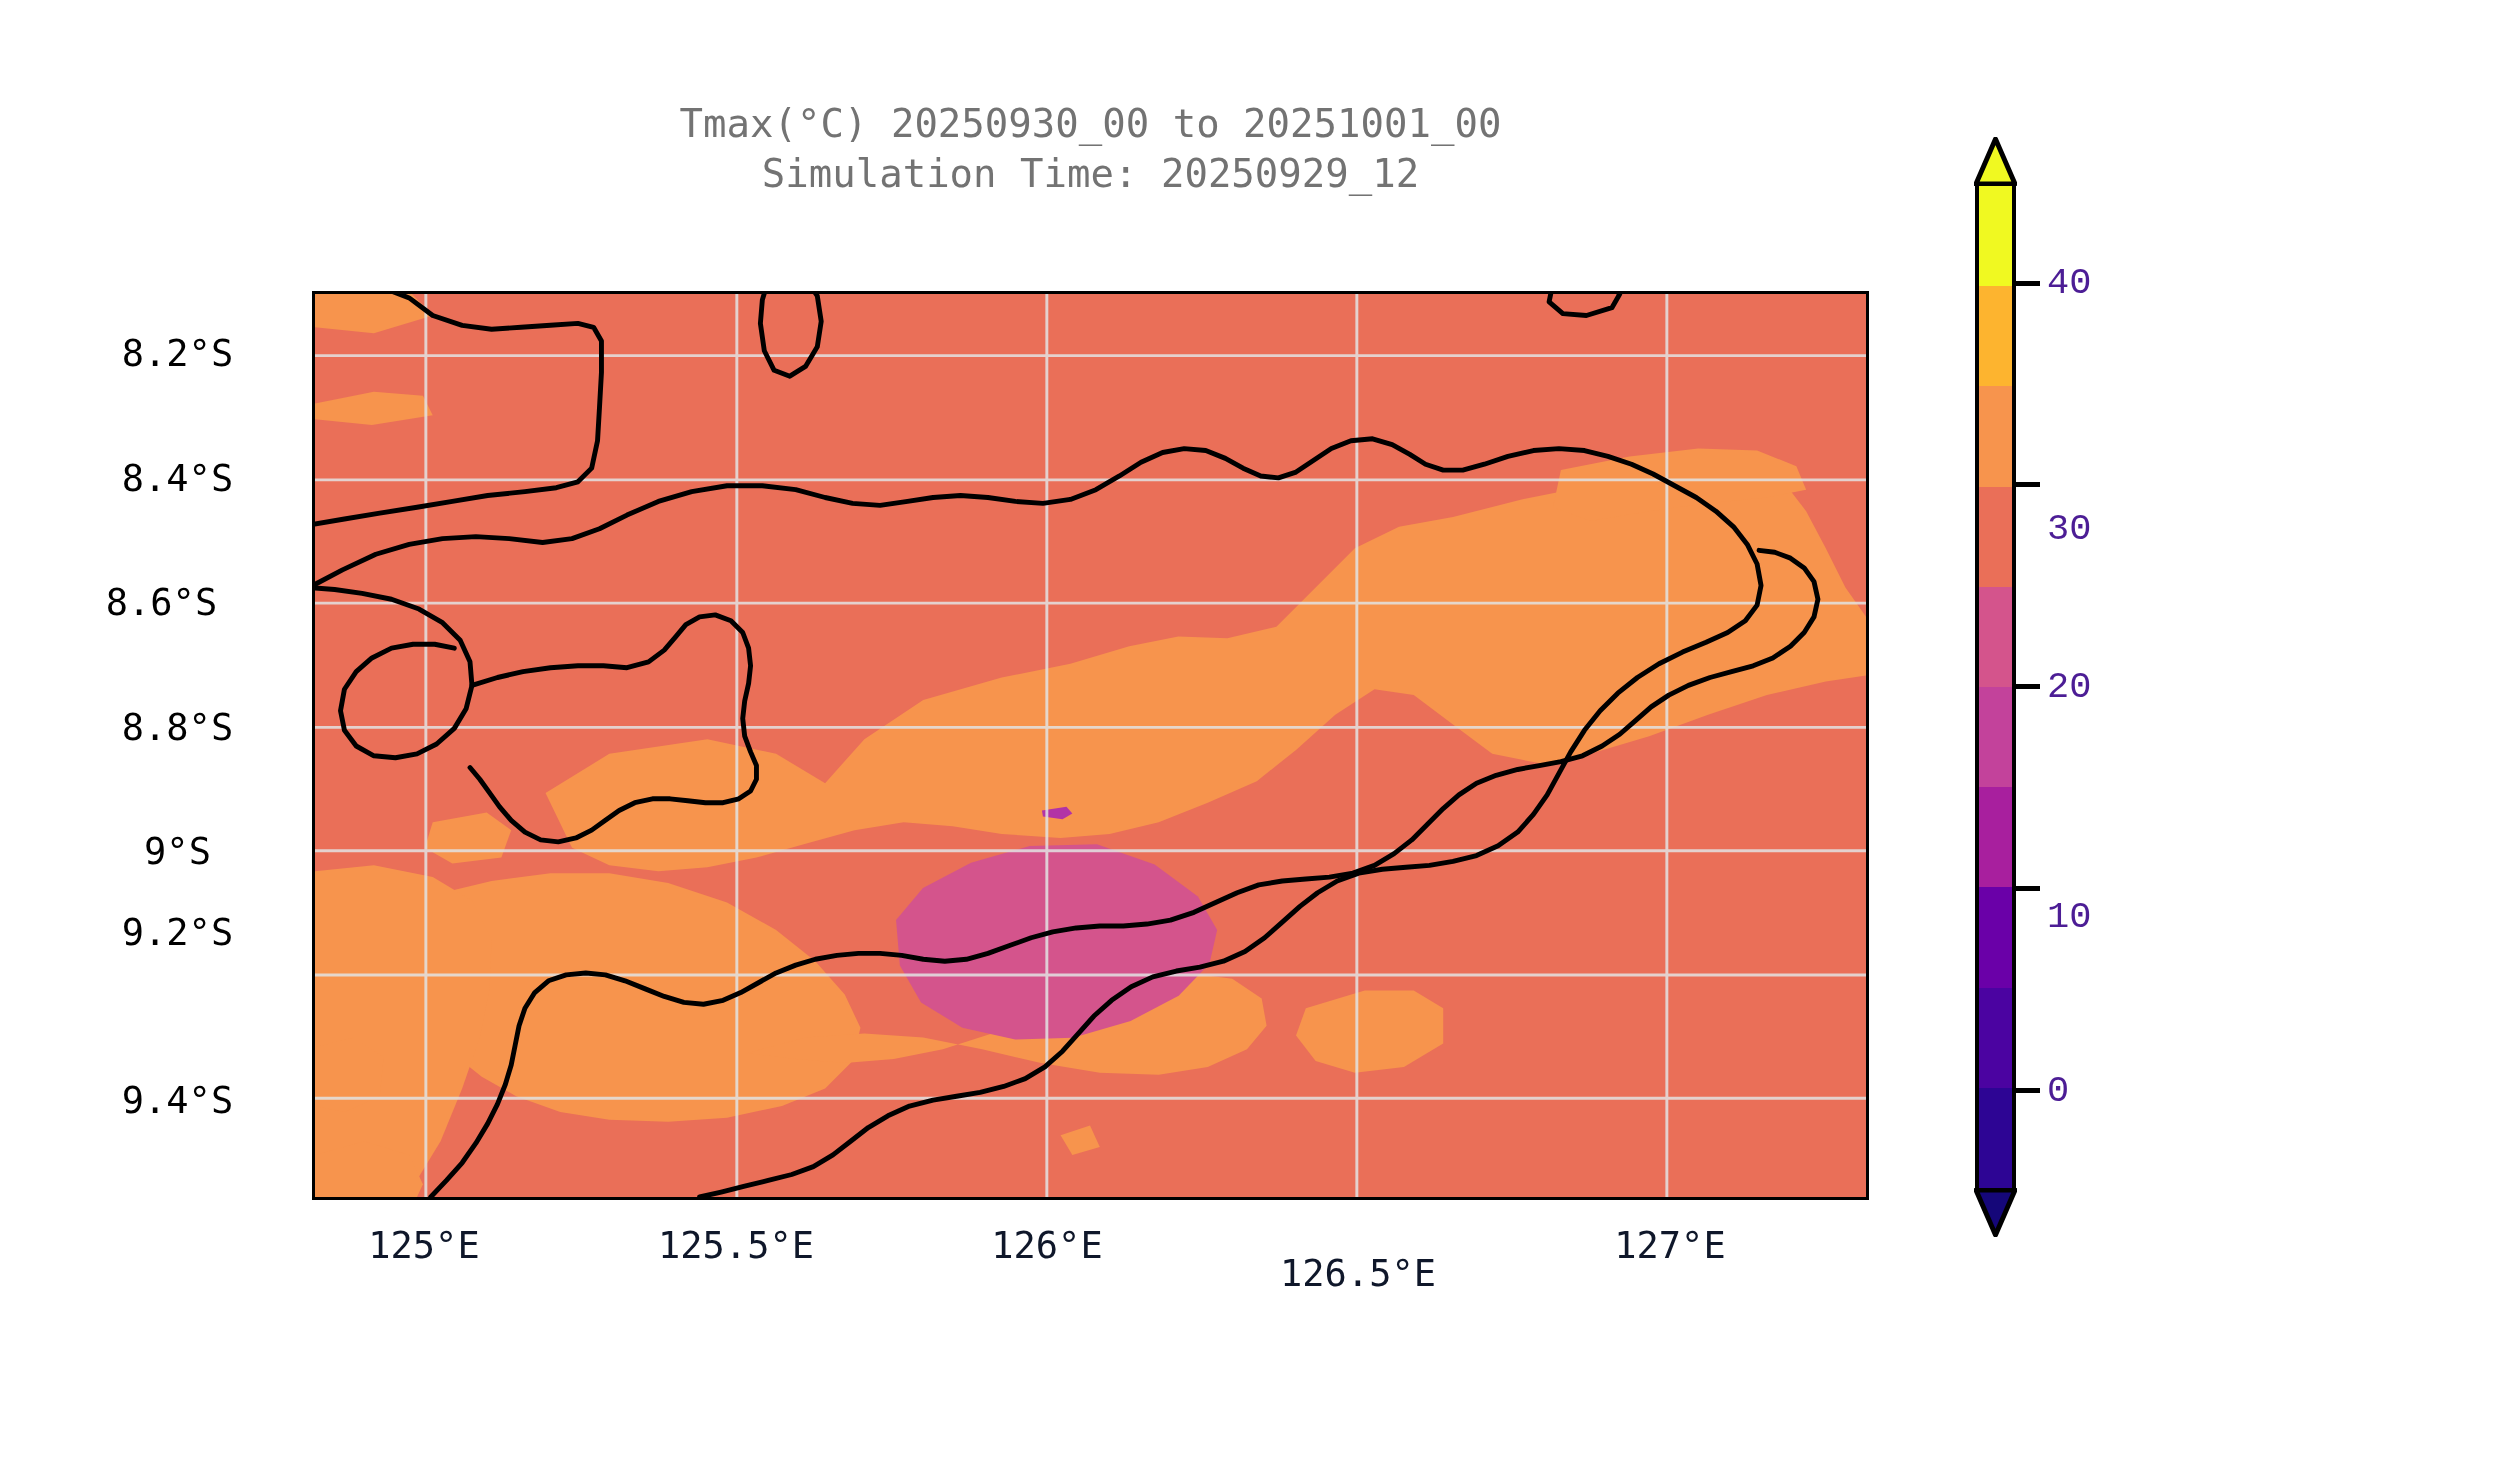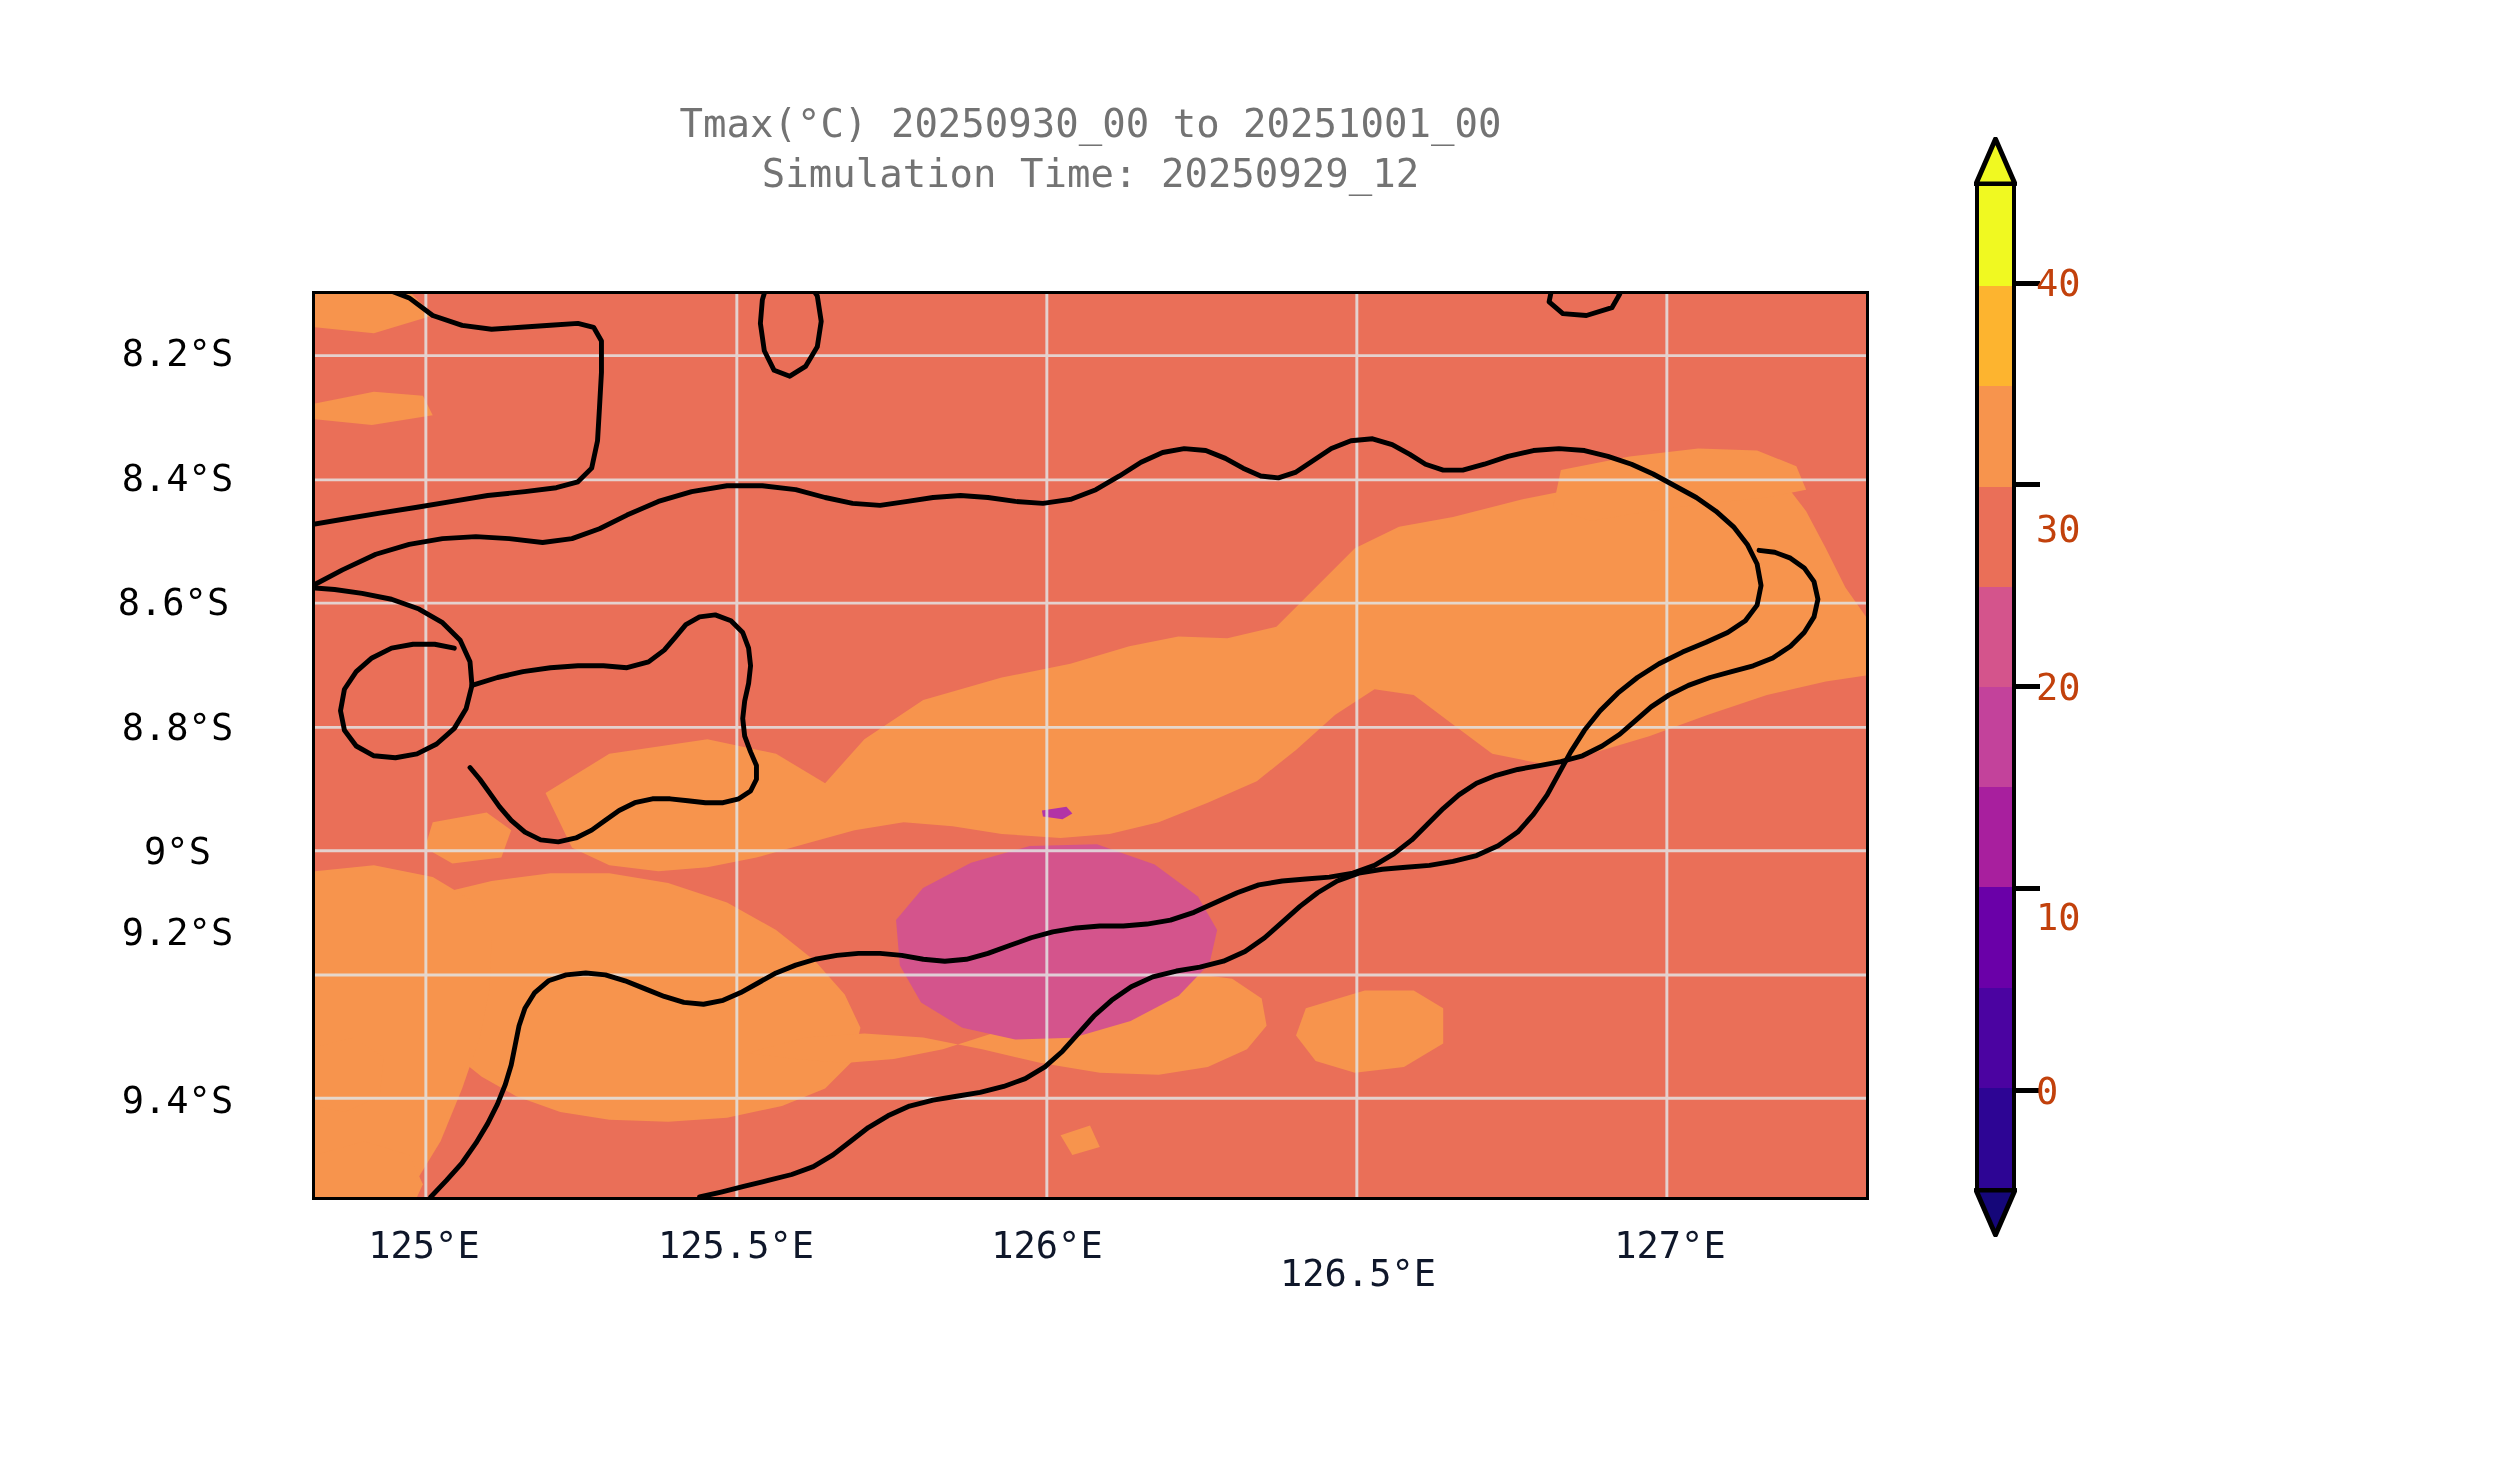--- a/index.html
+++ b/index.html
@@ -26,22 +26,22 @@
 
   
   #cbar-wrap{position:absolute;left:1975px;top:182px;width:41px;height:1010px;}
   #cbar-body{position:absolute;left:0;top:0;width:41px;height:1010px;
              border:4.9px solid #000;box-sizing:border-box;overflow:hidden;}
   .cband{position:absolute;left:0;width:100%;}
   .cb-arrow{position:absolute;left:-1px;width:43px;height:0;}
   #cb-top-arrow{top:-45px;}
   #cb-bot-arrow{bottom:-45px;}
   .cb-tick{position:absolute;background:#000;height:4.9px;width:23.6px;left:41px;}
-  .cb-lab{position:absolute;left:61px;font-size:37px;color:#c2410c;transform:translateY(-50%);
-          white-space:pre;}
+  .cb-lab{position:absolute;left:72px;font-size:37px;color:#4c1d95;transform:translateY(-50%);
+          white-space:pre;font-family:Liberation Mono, monospace;}
 </style>
 </head>
 <body>
 
 <div id="figure">
 
   <div id="title-block">
     <div>Tmax(°C) 20250930_00 to 20251001_00</div>
     <div>Simulation Time: 20250929_12</div>
   </div>
@@ -193,21 +193,21 @@
                    L1528,330 L1532,312 L1528,294 L1518,280 L1504,270
                    L1488,264 L1472,262"></path>
         </g>
       </svg>
     </div>
   </div>
 
   <div>
     <div class="ylab" style="left:64px;top:353px;">8.2°S</div>
     <div class="ylab" style="left:64px;top:478px;">8.4°S</div>
-    <div class="ylab" style="left:60px;top:602px;">8.6°S</div>
+    <div class="ylab" style="left:48px;top:602px;">8.6°S</div>
     <div class="ylab" style="left:64px;top:727px;">8.8°S</div>
     <div class="ylab" style="left:64px;top:851px;">9°S</div>
     <div class="ylab" style="left:64px;top:932px;">9.2°S</div>
     <div class="ylab" style="left:64px;top:1100px;">9.4°S</div>
   </div>
 
   <div>
     <div class="xlab" style="left:424px;top:1224px;">125°E</div>
     <div class="xlab" style="left:736px;top:1224px;">125.5°E</div>
     <div class="xlab" style="left:1047px;top:1224px;">126°E</div>

